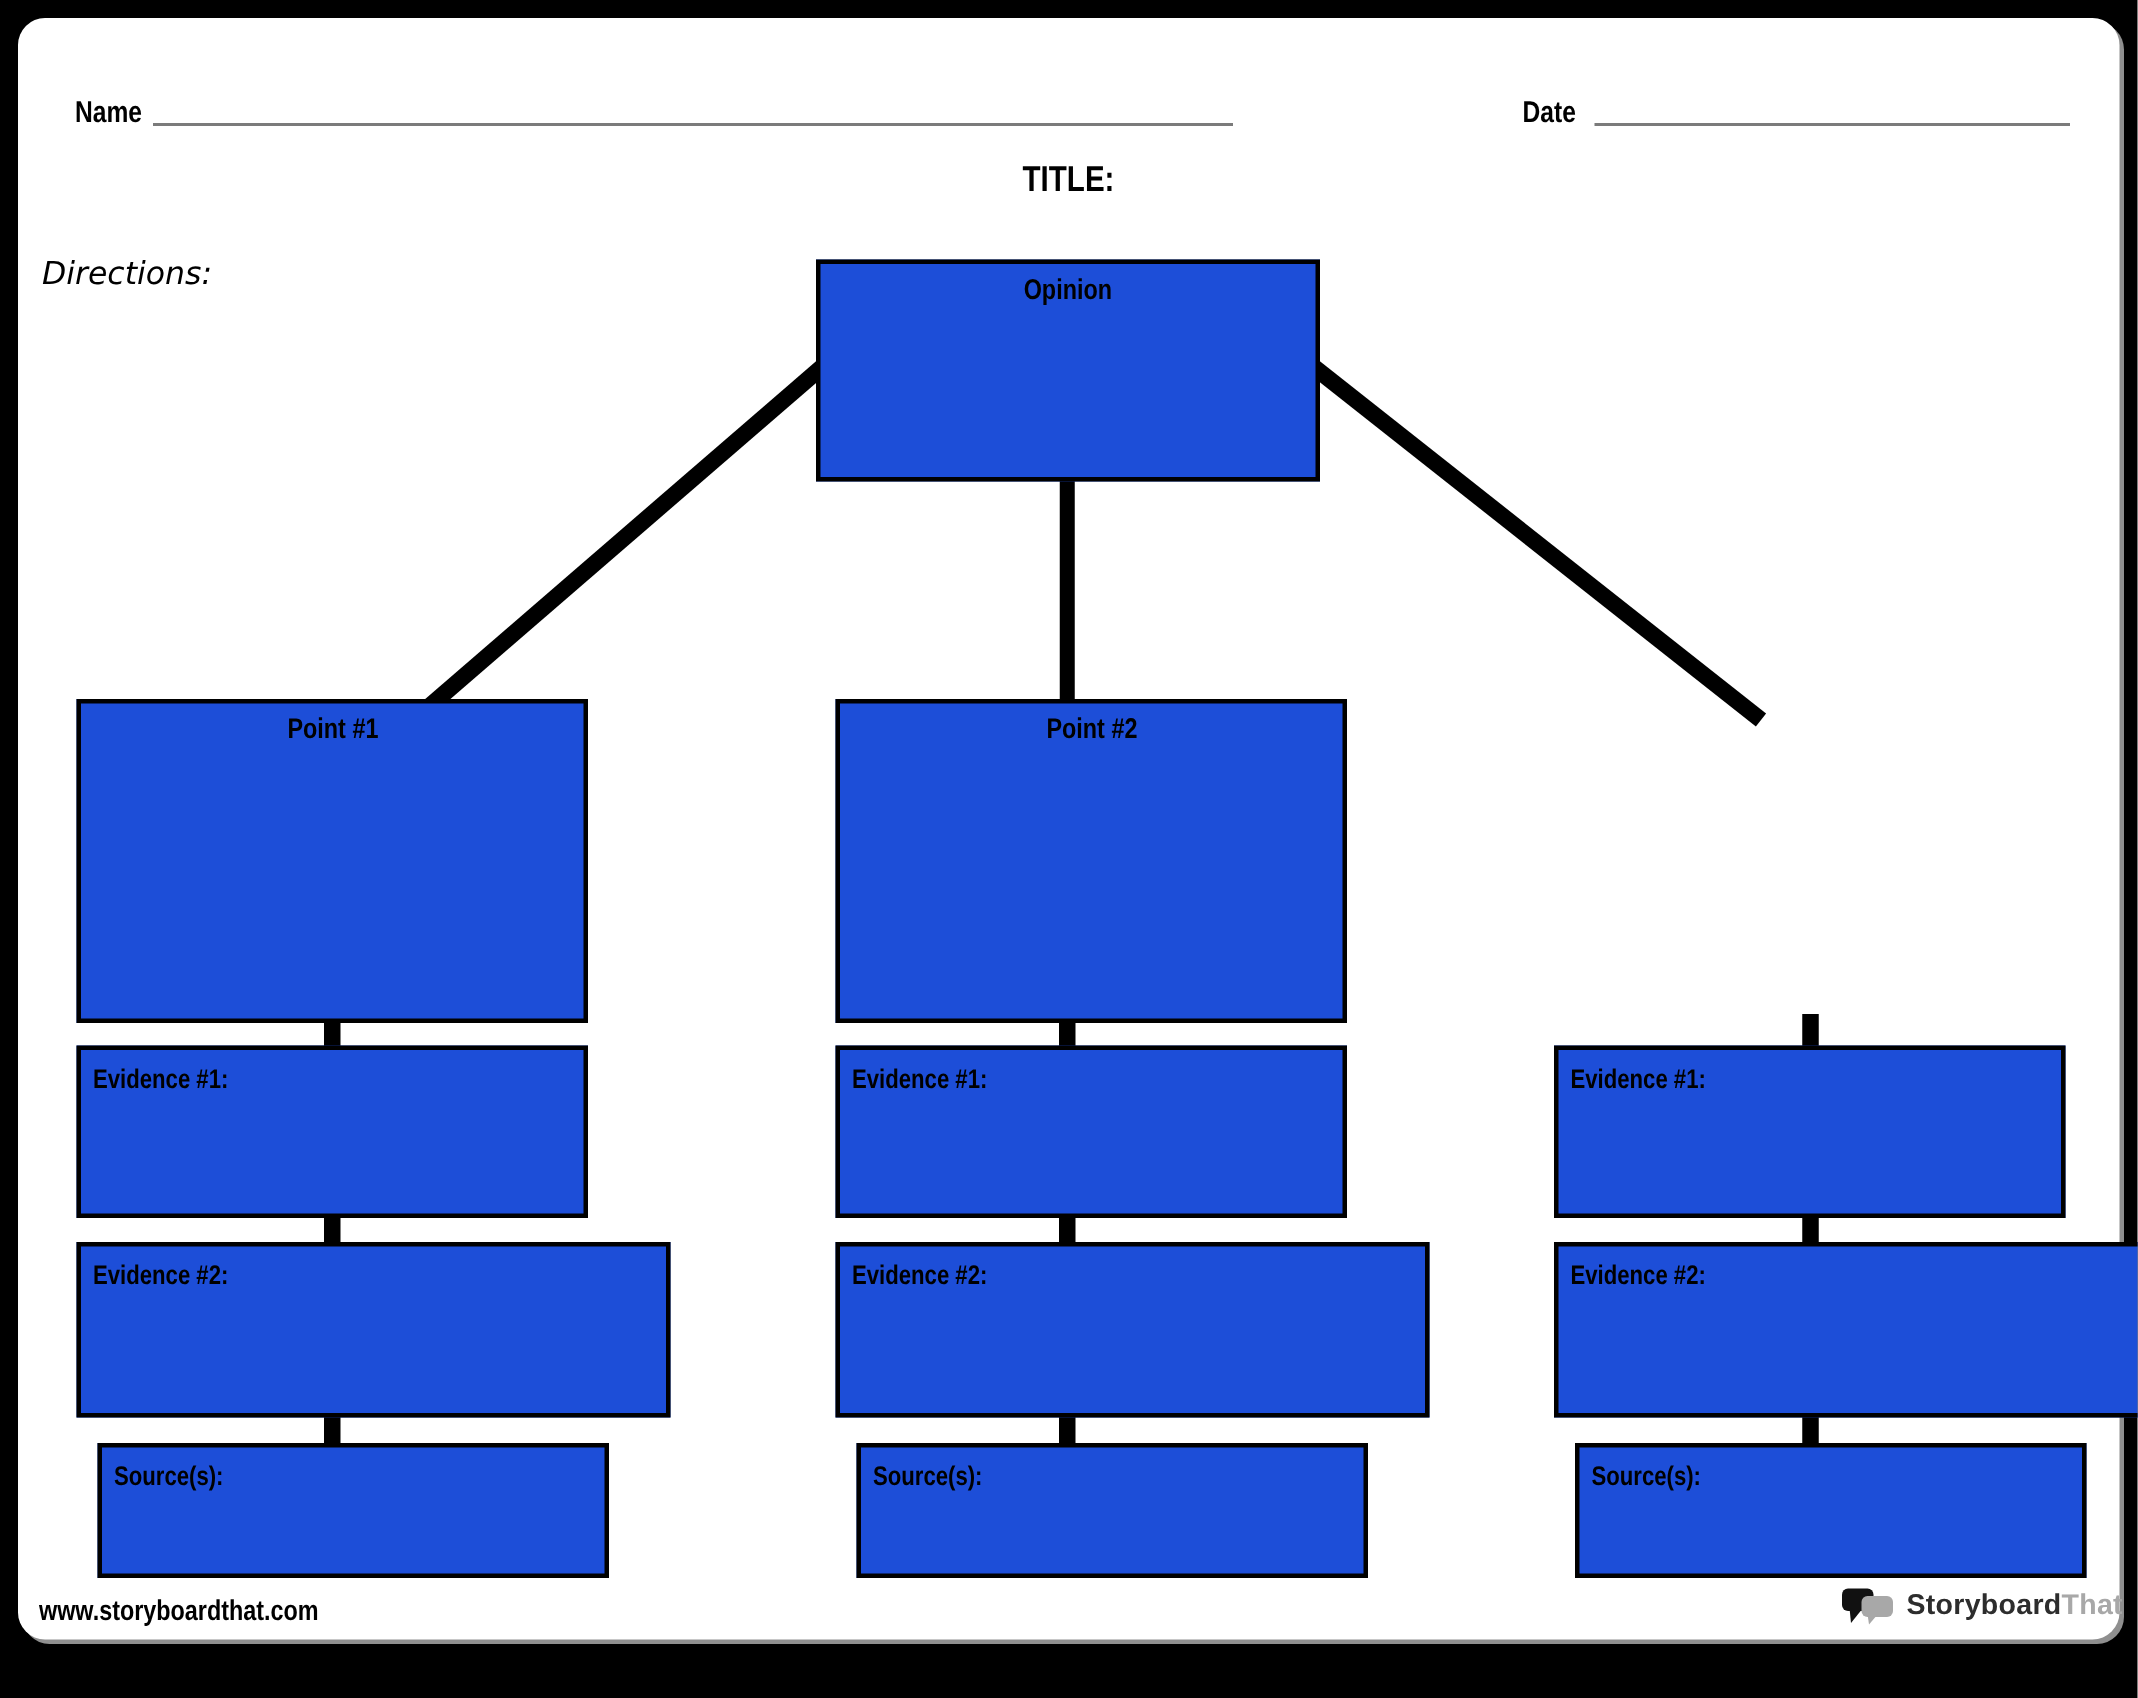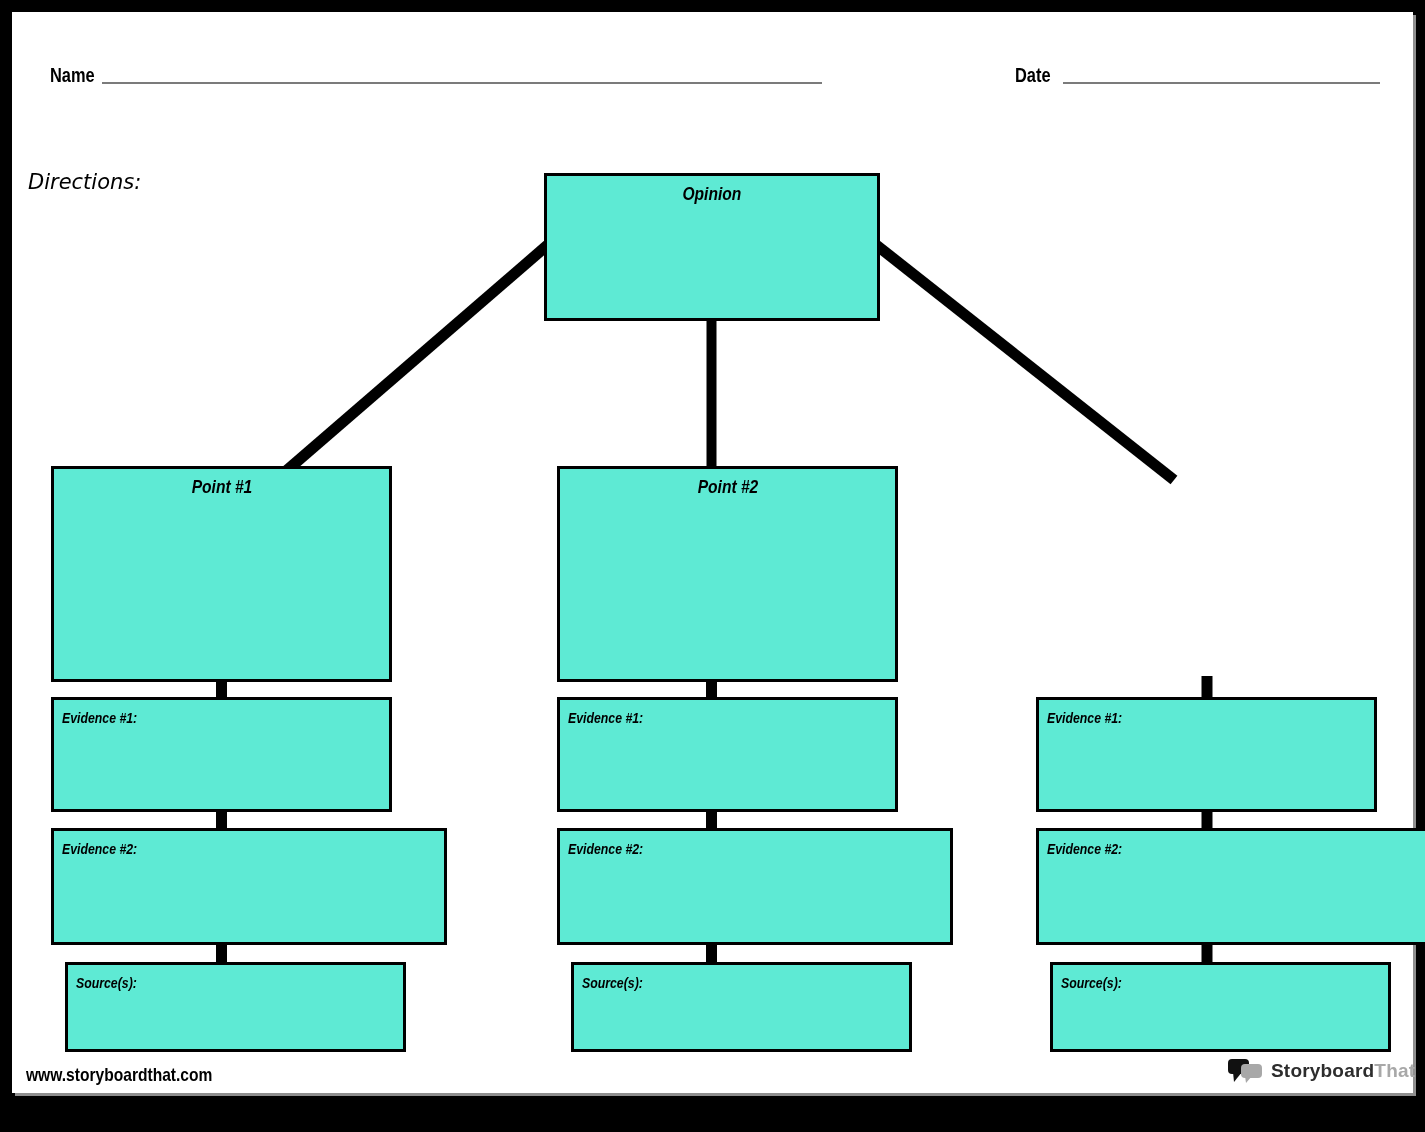--- a/index.html
+++ b/index.html
@@ -2,42 +2,42 @@
 <html><head>
 <meta charset="utf-8">
 <style>
   html,body{margin:0;padding:0;}
   body{
     width:1425px;height:1132px;position:relative;background:#000;
     font-family:"Liberation Sans",sans-serif;color:#000;overflow:hidden;
   }
   .page{
     position:absolute;left:12px;top:12px;width:1401px;height:1081px;
-    background:#fff;box-shadow:3px 3px 0 #8f8f8f;
+    background:#fff;box-shadow:3px 3px 0 #8f8f8f;border-radius:18px;
   }
   
   .cond{
     display:inline-block;font-weight:bold;white-space:nowrap;
     transform:scaleX(0.82);transform-origin:0 50%;letter-spacing:0;
   }
   .cond.ctr{transform-origin:50% 50%;}
   .field-label{position:absolute;font-size:20px;}
   .underline{position:absolute;height:2px;background:#7b7b7b;}
   .title{position:absolute;left:0;top:94px;width:100%;text-align:center;font-size:24px;}
   .directions{
     position:absolute;left:16px;top:158px;font-size:21px;font-style:italic;
     font-family:"DejaVu Sans",sans-serif;
   }
   svg.connectors{position:absolute;left:0;top:0;z-index:1;}
   .box{
-    position:absolute;background:#5eead4;border:3px solid #000;
-    box-sizing:border-box;z-index:2;font-style:italic;
+    position:absolute;background:#1d4ed8;border:3px solid #000;
+    box-sizing:border-box;z-index:2;
   }
   .box.centerlabel{text-align:center;padding-top:7px;font-size:19px;}
-  .box.leftlabel{padding:9px 8px;font-size:15px;}
+  .box.leftlabel{padding:9px 8px;font-size:18px;}
   .opinion-box{left:532px;top:161px;width:336px;height:148px;}
   .point-box{top:454px;width:341px;height:216px;font-size:20px;}
   .ev1-box{top:685px;width:341px;height:115px;}
   .ev2-box{top:816px;width:396px;height:117px;}
   .src-box{top:950px;width:341px;height:90px;margin-left:14px;}
   .col1{left:39px;} .col2{left:545px;} .col3{left:1024px;}
   .website{position:absolute;left:14px;top:1052px;font-size:19px;}
   .logo{
     position:absolute;left:1216px;top:1044px;display:flex;align-items:center;
     gap:7px;z-index:2;justify-content:flex-end;
@@ -50,20 +50,21 @@
 <body>
 
 <div class="page">
 
   <span class="field-label" style="left:38px;top:52px;"><span class="cond">Name</span></span>
   <div class="underline" style="left:90px;top:70px;width:720px;"></div>
 
   <span class="field-label" style="left:1003px;top:52px;"><span class="cond">Date</span></span>
   <div class="underline" style="left:1051px;top:70px;width:317px;"></div>
 
+  <div class="title"><span class="cond ctr">TITLE:</span></div>
 
   <div class="directions">Directions:</div>
 
   <svg class="connectors" width="1401" height="1081" viewBox="0 0 1401 1081">
     <line x1="546" y1="224" x2="266" y2="466" stroke="#000" stroke-width="11"></line>
     <line x1="858" y1="228" x2="1162" y2="468" stroke="#000" stroke-width="11"></line>
     <line x1="699.5" y1="295" x2="699.5" y2="470" stroke="#000" stroke-width="10"></line>
 
     <line x1="209.5" y1="664" x2="209.5" y2="692" stroke="#000" stroke-width="11"></line>
     <line x1="209.5" y1="794" x2="209.5" y2="822" stroke="#000" stroke-width="11"></line>

